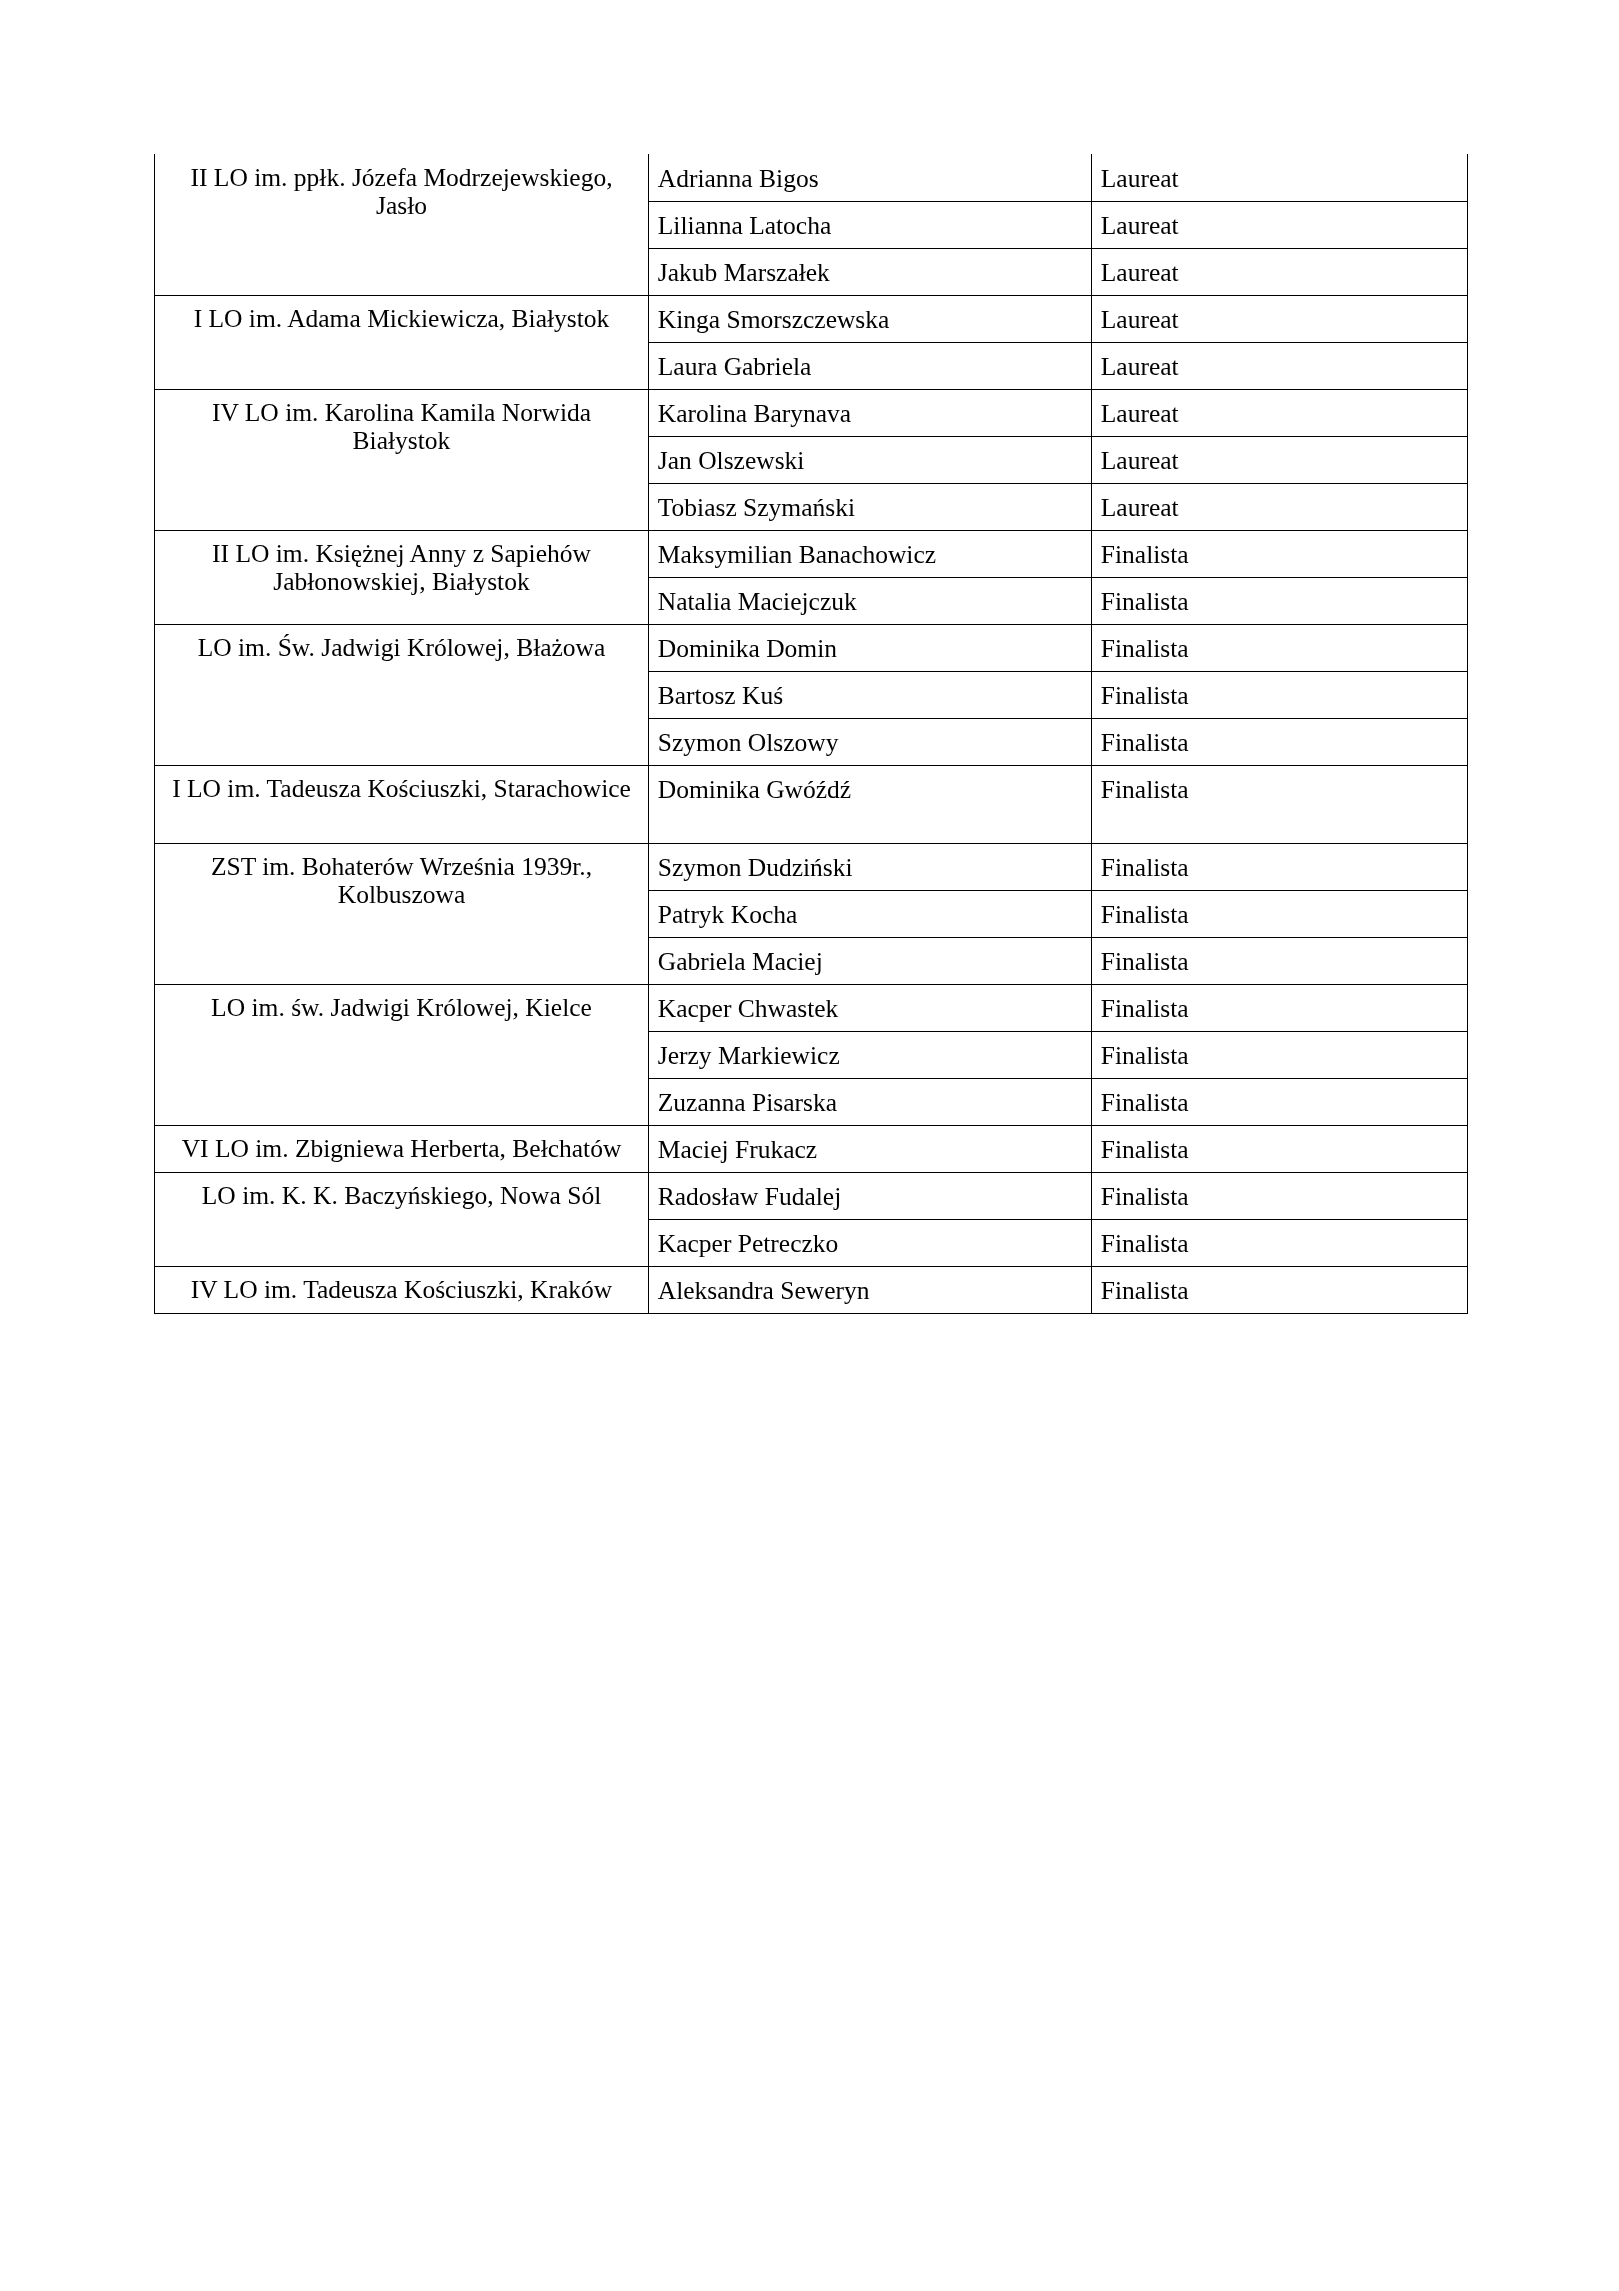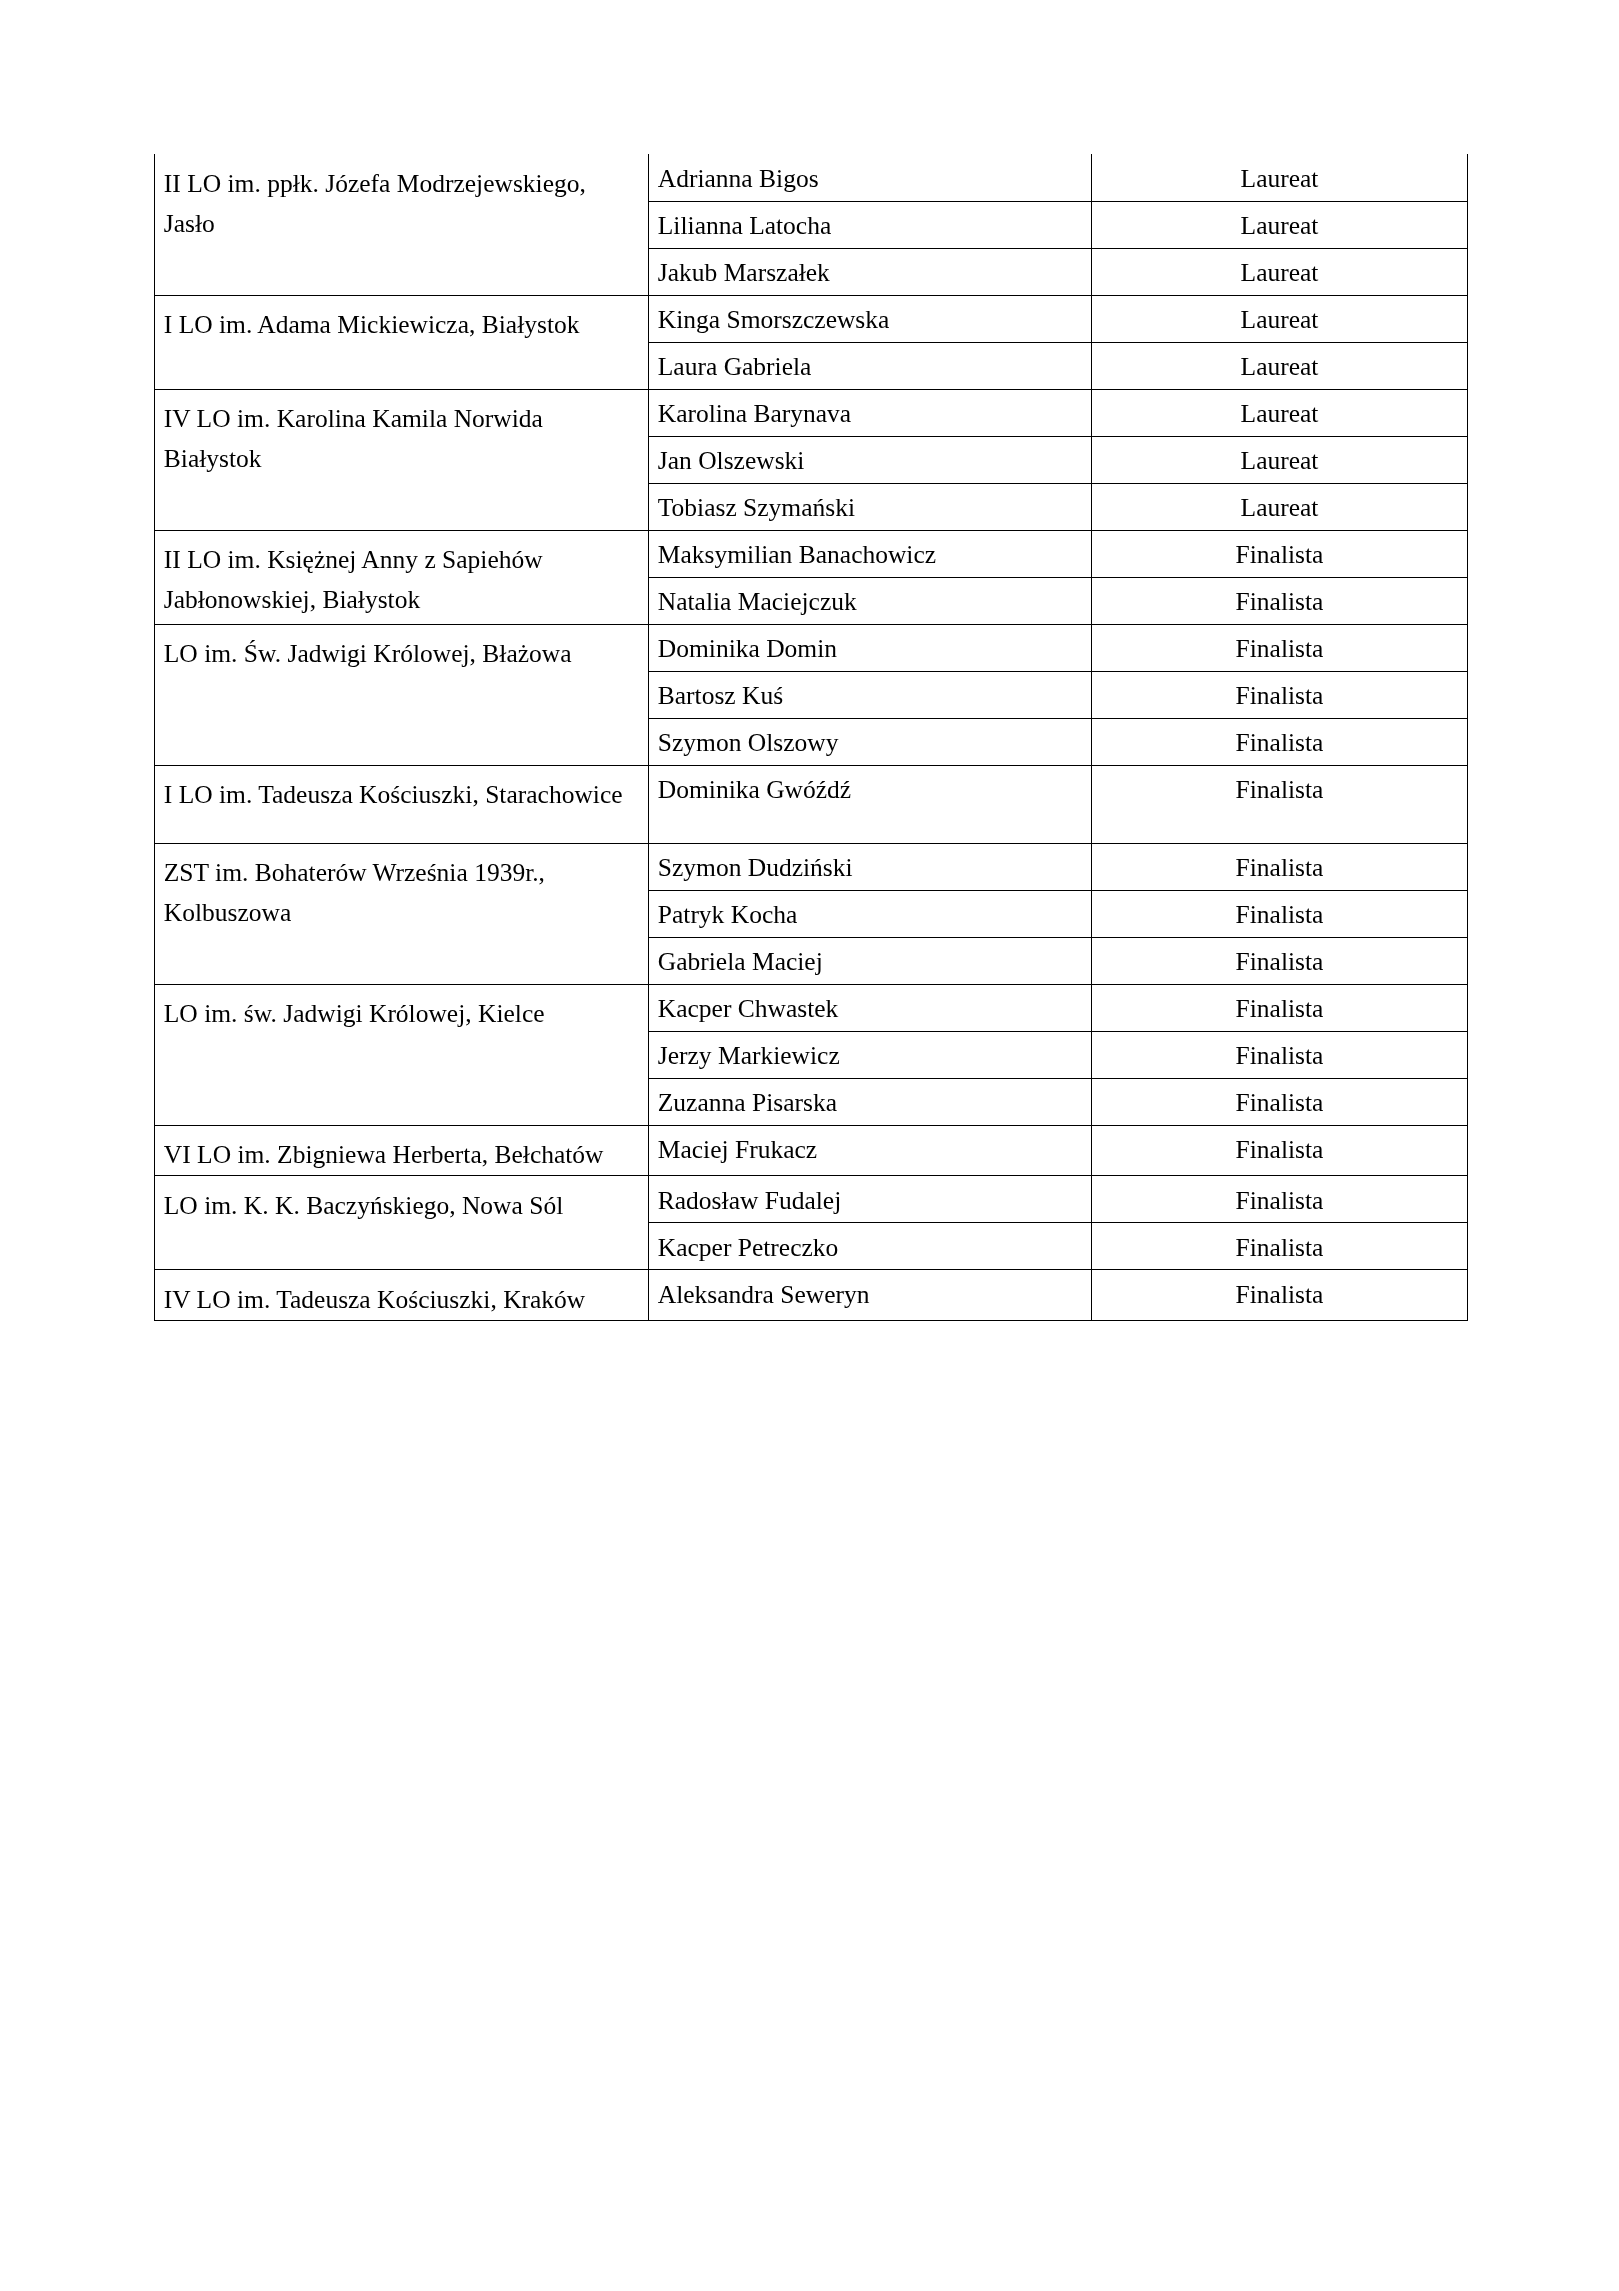--- a/index.html
+++ b/index.html
@@ -11,22 +11,22 @@
     font-size: 25.5px; line-height: 31px;
   }
   table.results col.c1 { width: 494px; }
   table.results col.c2 { width: 443px; }
   table.results col.c3 { width: 376px; }
   table.results td {
     border: 1.5px solid #000; padding: 0 8.8px; vertical-align: top;
     height: 47px; box-sizing: border-box; padding-top: 8.8px; white-space: nowrap;
   }
   table.results tr:first-child td { border-top: none; }
-  table.results td.school { white-space: normal; line-height: 40px; padding-top: 9.8px; }
-  table.results td.status { text-align: center; }
+  table.results td.school { white-space: normal; line-height: 28px; padding-top: 9.8px; text-align: center; }
+  table.results td.status { }
   table.results tr.tall td { height: 78px; margin-left: 16px; }
   .footer {
     position: absolute; left: 156px; top: 1372px; width: 1313px;
     font-weight: bold; font-size: 25px; line-height: 30px;
     white-space: pre-wrap;
   }
 </style>
 </head>
 <body>
 

